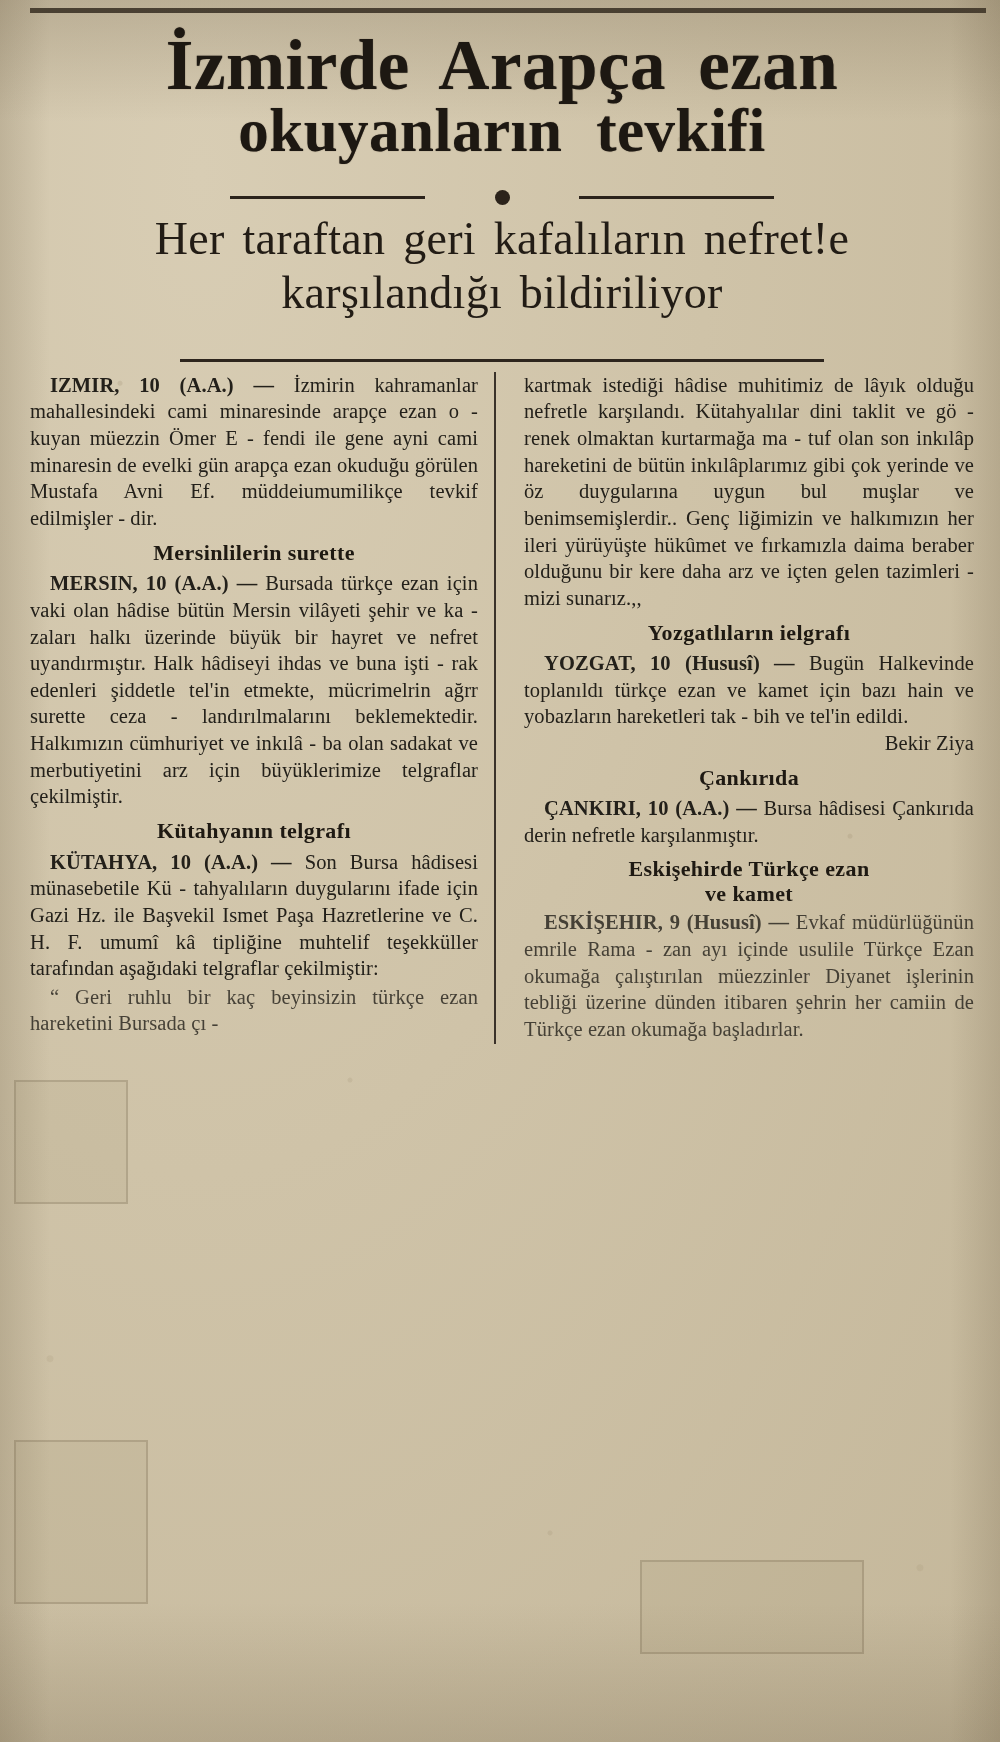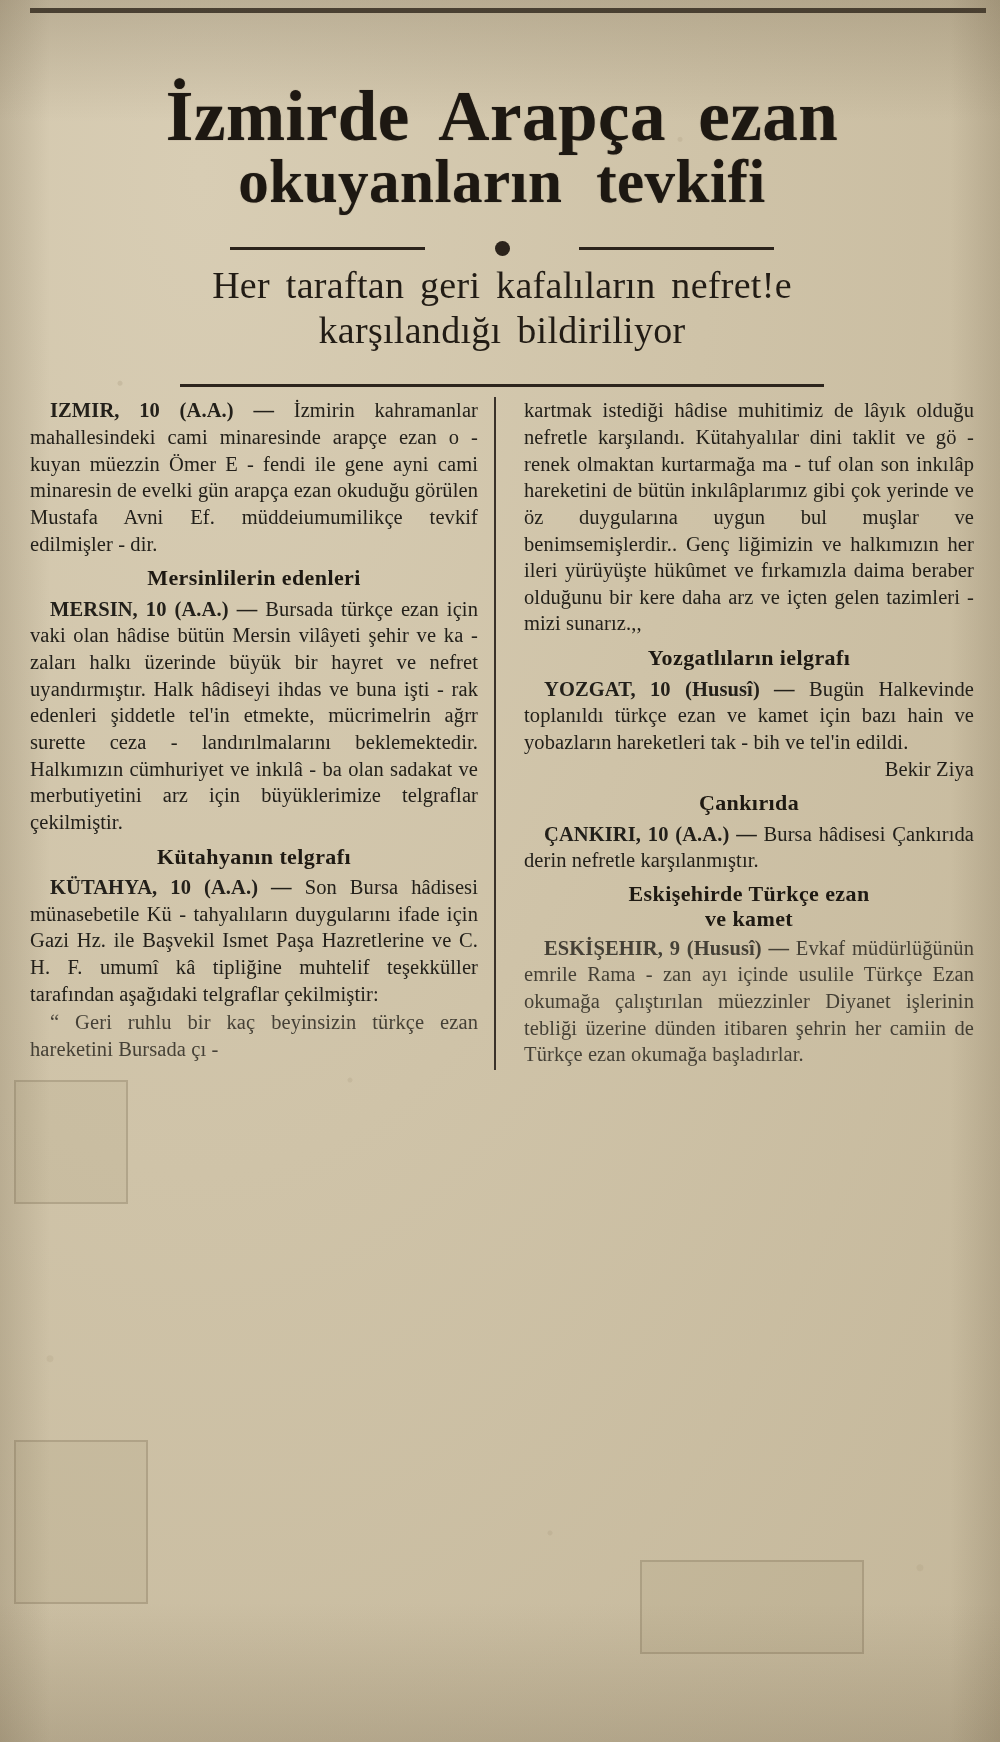--- a/index.html
+++ b/index.html
@@ -44,23 +44,22 @@
   }
   .top-rule {
     position: absolute;
     top: 8px; left: 30px; right: 14px;
     height: 5px;
     background: #2c241c;
     opacity: .85;
   }
   .content {
     position: relative;
-    padding: 32px 26px 0 30px;
+    padding: 8px 26px 0 30px;
     z-index: 2;
-    margin-top: 27px;
   }
 
   
   .headline {
     text-align: center;
     font-family: "Liberation Serif", serif;
     font-weight: 700;
     letter-spacing: .5px;
     line-height: 1.04;
     color: #1d1812;
@@ -96,21 +95,21 @@
     left: 50%;
     top: 6px;
     width: 15px; height: 15px;
     margin-left: -7px;
     border-radius: 50%;
     background: #2b231b;
   }
 
   .subhead {
     text-align: center;
-    font-size: 38px;
+    font-size: 46px;
     font-weight: 400;
     line-height: 1.18;
     letter-spacing: .3px;
     color: #221c15;
     margin-top: 2px;
     word-spacing: 6px;
   }
   .subhead .s2 { display: block; }
 
   .rule-thin {
@@ -201,21 +200,21 @@
     </h2>
 
     <div class="rule-thin"></div>
 
     <div class="cols">
 
       <div class="col left">
 
         <p class="ind"><span class="lead">IZMIR, 10 (A.A.) —</span><span> İzmirin kahramanlar mahallesindeki cami minaresinde arapçe ezan o - kuyan müezzin Ömer E - fendi ile gene ayni cami minaresin de evelki gün arapça ezan okuduğu görülen Mustafa Avni Ef. müddeiumumilikçe tevkif edilmişler - dir.</span></p>
 
-        <div class="subtitle">Mersinlilerin edenleri</div>
+        <div class="subtitle">Mersinlilerin surette</div>
 
         <p class="ind"><span class="lead">MERSIN, 10 (A.A.) —</span><span> Bursada türkçe ezan için vaki olan hâdise bütün Mersin vilâyeti şehir ve ka - zaları halkı üzerinde büyük bir hayret ve nefret uyandırmıştır. Halk hâdiseyi ihdas ve buna işti - rak edenleri şiddetle tel'in etmekte, mücrimelrin ağrr surette ceza - landırılmalarını beklemektedir. Halkımızın cümhuriyet ve inkılâ - ba olan sadakat ve merbutiyetini arz için büyüklerimize telgraflar çekilmiştir.</span></p>
 
         <div class="subtitle">Kütahyanın telgrafı</div>
 
         <p class="ind"><span class="lead">KÜTAHYA, 10 (A.A.) —</span><span> Son Bursa hâdisesi münasebetile Kü - tahyalıların duygularını ifade için Gazi Hz. ile Başvekil Ismet Paşa Hazretlerine ve C. H. F. umumî kâ tipliğine muhtelif teşekküller tarafından aşağıdaki telgraflar çekilmiştir:</span></p>
 
         <p class="ind fade1">“ Geri ruhlu bir kaç beyinsizin türkçe ezan hareketini Bursada çı -</p>
 
       </div>

